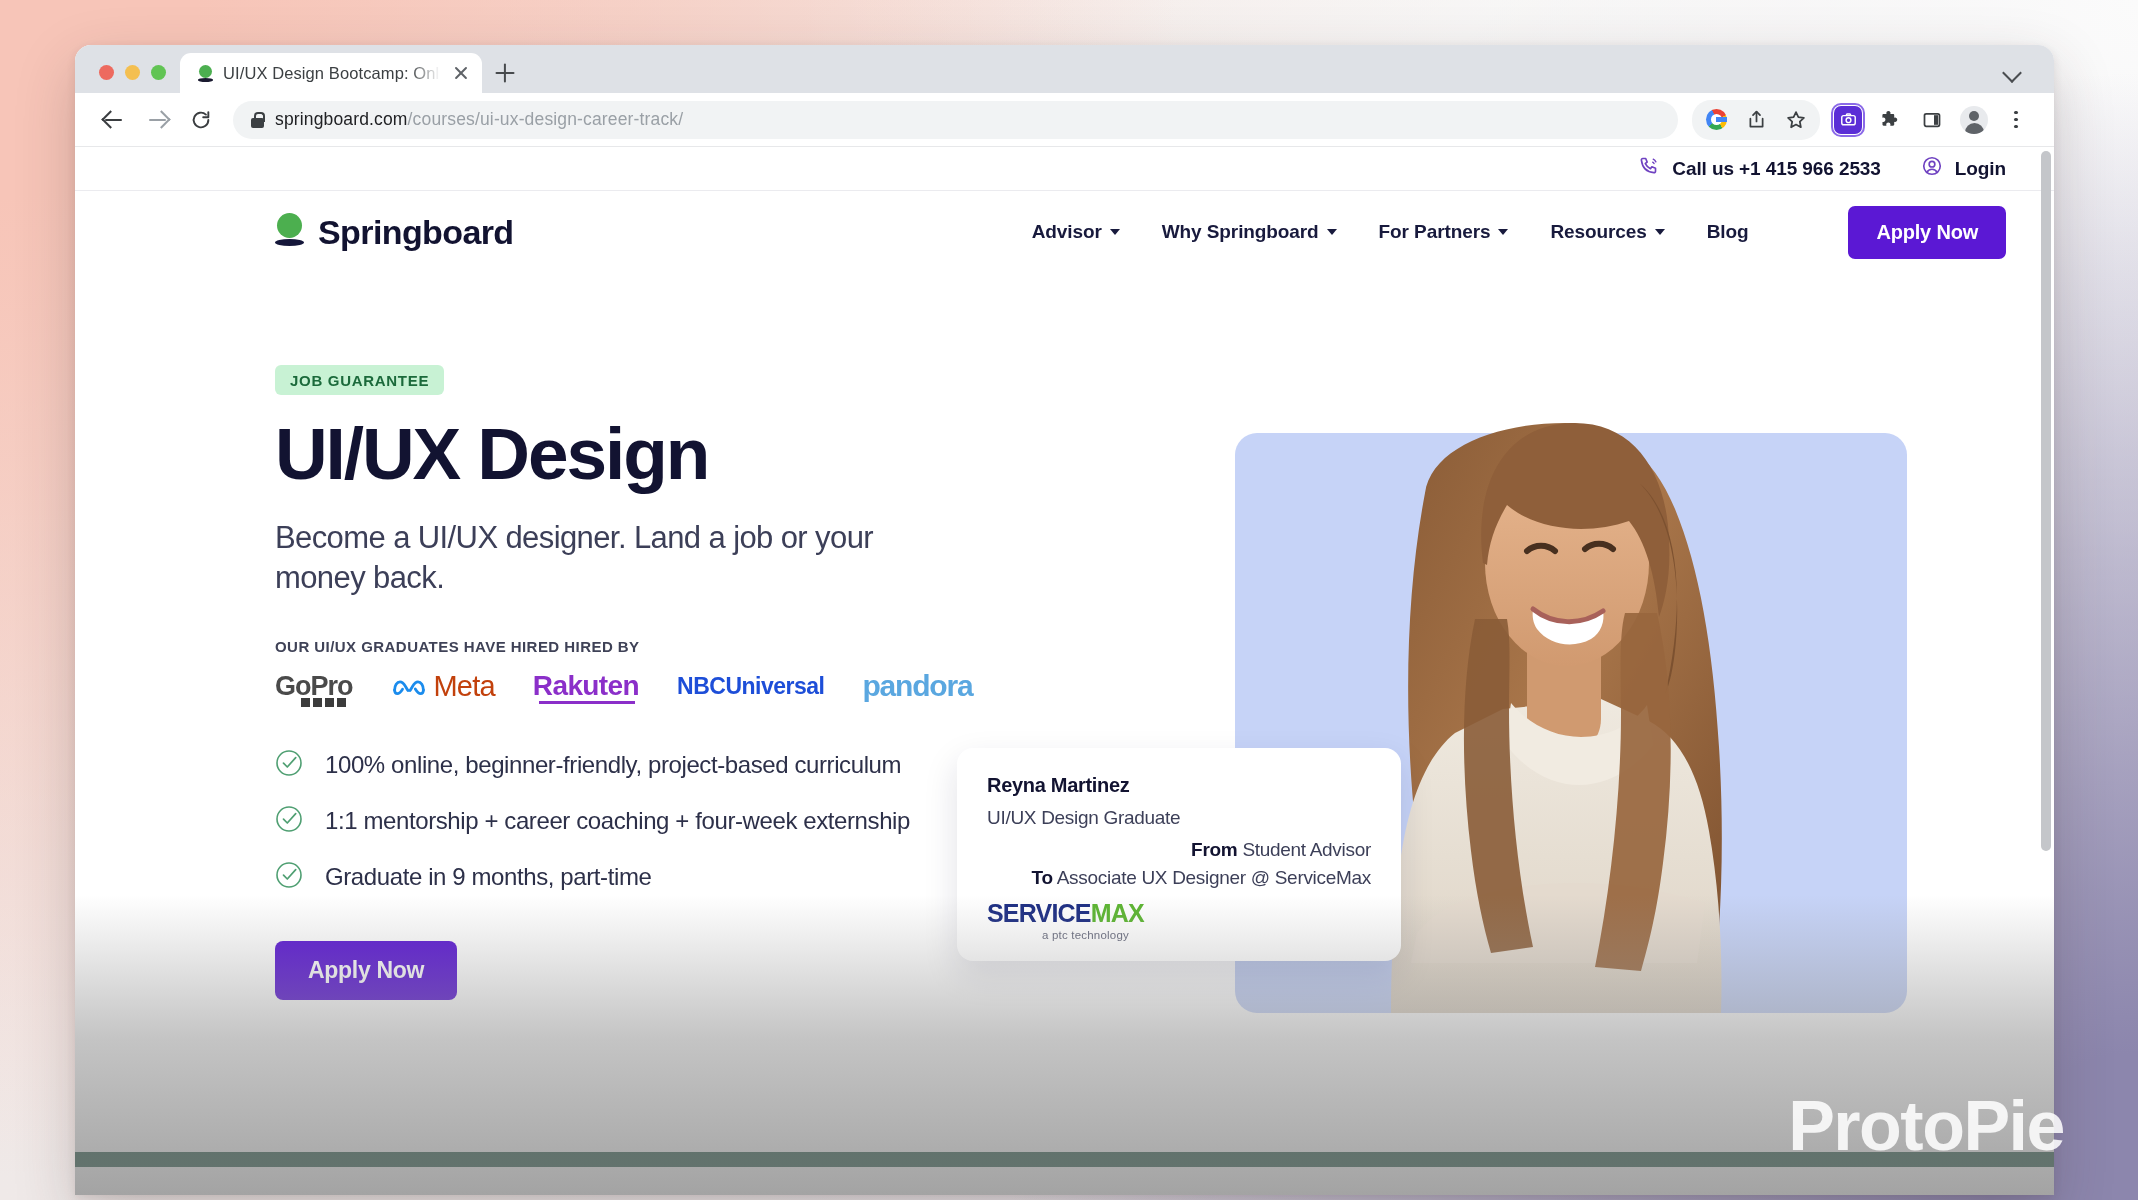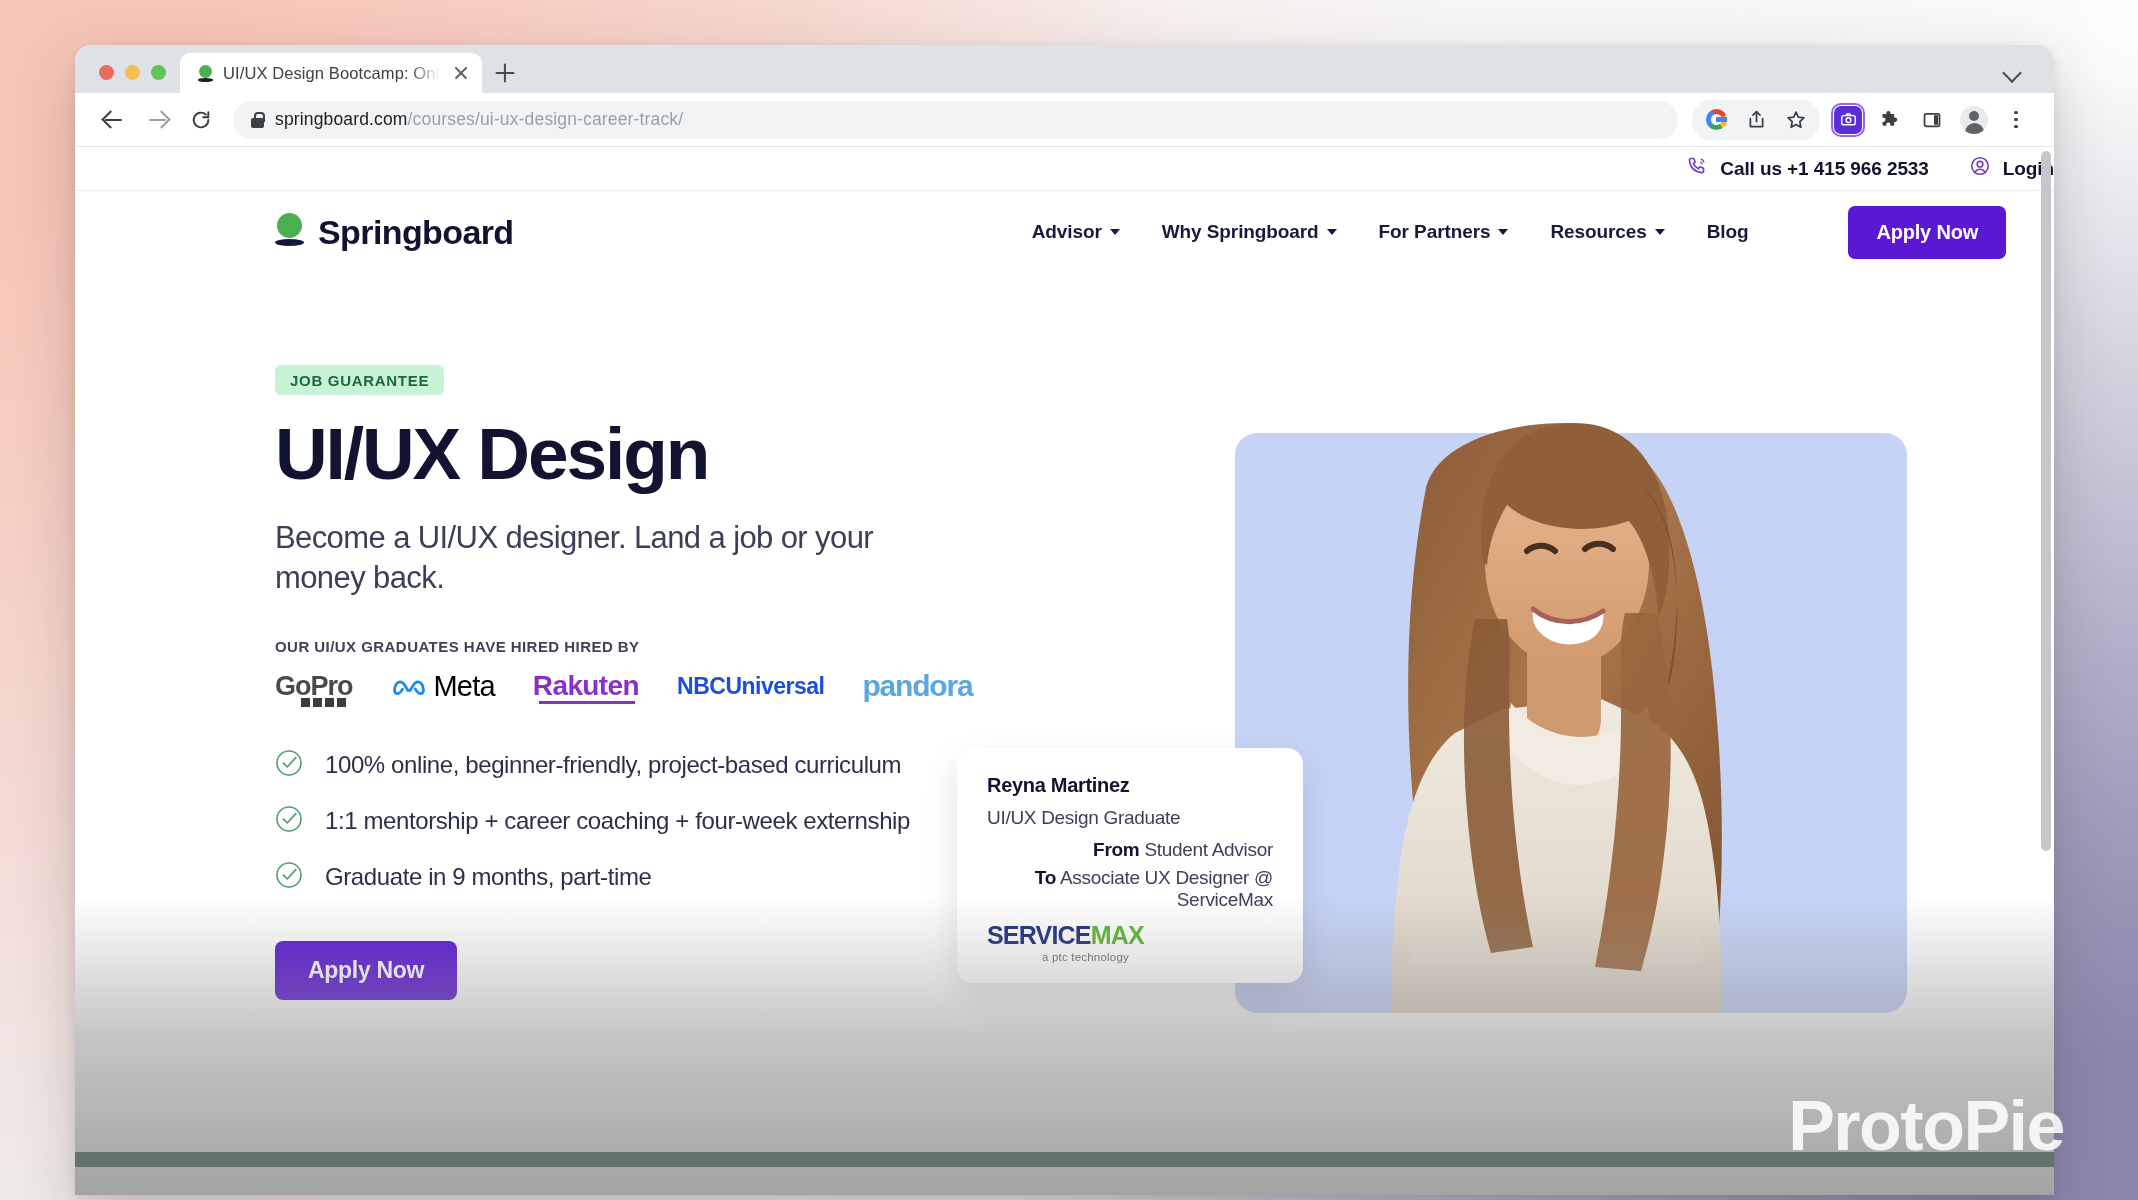--- a/index.html
+++ b/index.html
@@ -137,21 +137,21 @@
   .kebab { display:flex; flex-direction:column; gap:3.4px; }
   .kebab i { width:3.6px; height:3.6px; border-radius:50%; background:#3c4043; display:block; }
 
   
   .viewport { flex:1; position:relative; background:#fff; overflow:hidden; }
   .page { position:absolute; inset:0; overflow:hidden; }
 
   
   .utility {
     height:44px; display:flex; align-items:center; justify-content:flex-end;
-    gap:40px; border-bottom:1px solid #ebebef; background:#fff;
+    gap:40px; padding-right:48px; border-bottom:1px solid #ebebef; background:#fff;
   }
   .util-item { display:flex; align-items:center; gap:12px; font-size:19px; font-weight:700; color:#121331; letter-spacing:-.1px; }
   .util-item svg { flex:0 0 auto; }
 
   
   .nav {
     height:82px; display:flex; align-items:center; padding:0 48px 0 200px; background:#fff;
   }
   .brand { display:flex; align-items:flex-start; gap:14px; }
   .brand-mark { width:29px; height:34px; position:relative; }
@@ -197,21 +197,21 @@
 
   
   .hero-right { position:relative; flex:1; }
   .photo-card {
     position:absolute; left:100px; top:120px; width:672px; height:580px;
     background:#c6d3f7; border-radius:22px;
   }
   .person { position:absolute; left:70px; bottom:0; width:520px; height:700px; }
 
   .testimonial {
-    position:absolute; left:-178px; top:435px; width:346px;
+    position:absolute; left:-178px; top:435px; width:444px;
     background:#fff; border-radius:16px; padding:26px 30px 20px;
     box-shadow:0 14px 34px rgba(25,25,60,.13);
   }
   .t-name { font-size:20px; font-weight:700; color:#121331; letter-spacing:-.3px; margin-bottom:10px; }
   .t-role { font-size:19px; color:#3c3f58; letter-spacing:-.3px; margin-bottom:10px; }
   .t-line { font-size:19px; color:#3c3f58; letter-spacing:-.3px; margin-bottom:6px;text-align:right; }
   .t-line b { color:#121331; font-weight:700; }
   .svcmax { margin-top:12px; }
   .svcmax-word { font-size:25px; font-weight:700; letter-spacing:-.8px; line-height:1; }
   .svcmax-word .s1 { color:#1c2d83; } .svcmax-word .s2 { color:#5cb531; }
@@ -403,21 +403,21 @@
                 <i style="width:9px;height:9px;background:#3c3c3c;display:block;"></i>
                 <i style="width:9px;height:9px;background:#3c3c3c;display:block;"></i>
               </span>
             </span>
 
             <span style="display:flex;align-items:center;gap:7px;">
               <svg width="36" height="24" viewBox="0 0 40 24" fill="none">
                 <path d="M4 16.5c0-5 2.6-9 6-9 2.6 0 4.3 2 6.3 5.3 1.3 2.2 2.2 3.6 2.6 4.3M36 16.5c0-5-2.6-9-6-9-2.6 0-4.3 2-6.3 5.3-1.3 2.2-2.2 3.6-2.6 4.3" stroke="#1b8ced" stroke-width="3.1" stroke-linecap="round"></path>
                 <path d="M4 16.5c0 2.6 1.3 4 3.2 4 1.8 0 3.2-1.2 5.6-5M36 16.5c0 2.6-1.3 4-3.2 4-1.8 0-3.4-1.3-5.8-5.2" stroke="#1b8ced" stroke-width="3.1" stroke-linecap="round"></path>
               </svg>
-              <span style="font-size:29px;font-weight:400;color:#000000;letter-spacing:-.8px;text-align:right;">Meta</span>
+              <span style="font-size:29px;font-weight:400;color:#c2410c;letter-spacing:-.8px;text-align:right;">Meta</span>
             </span>
 
             <span style="position:relative;display:inline-block;">
               <span style="font-size:28px;font-weight:700;color:#8b2fc9;letter-spacing:-.6px;">Rakuten</span>
               <i style="position:absolute;left:6px;bottom:-2px;width:96px;height:3px;background:#8b2fc9;display:block;"></i>
             </span>
 
             <span style="font-size:23px;color:#1d4ed8;letter-spacing:-.5px;">
               <b style="font-weight:700;">NBC</b><span style="font-weight:600;">Universal</span>
             </span>

